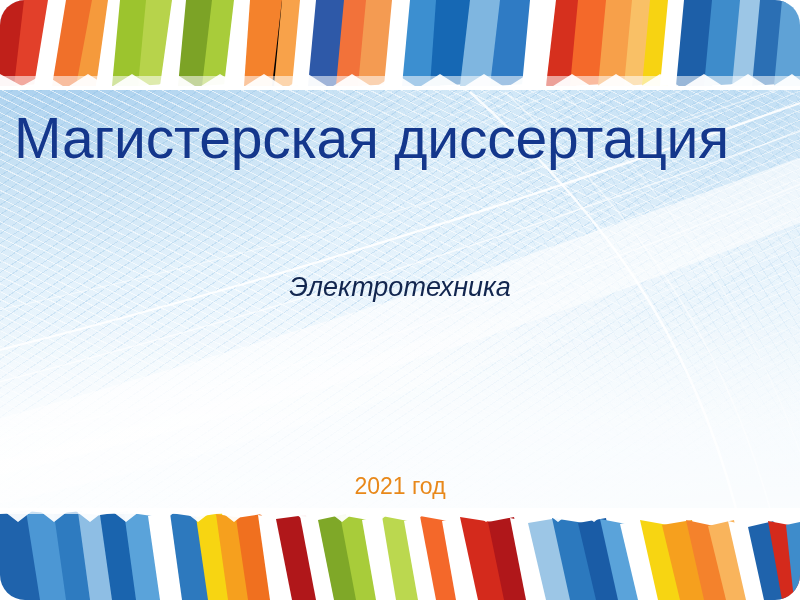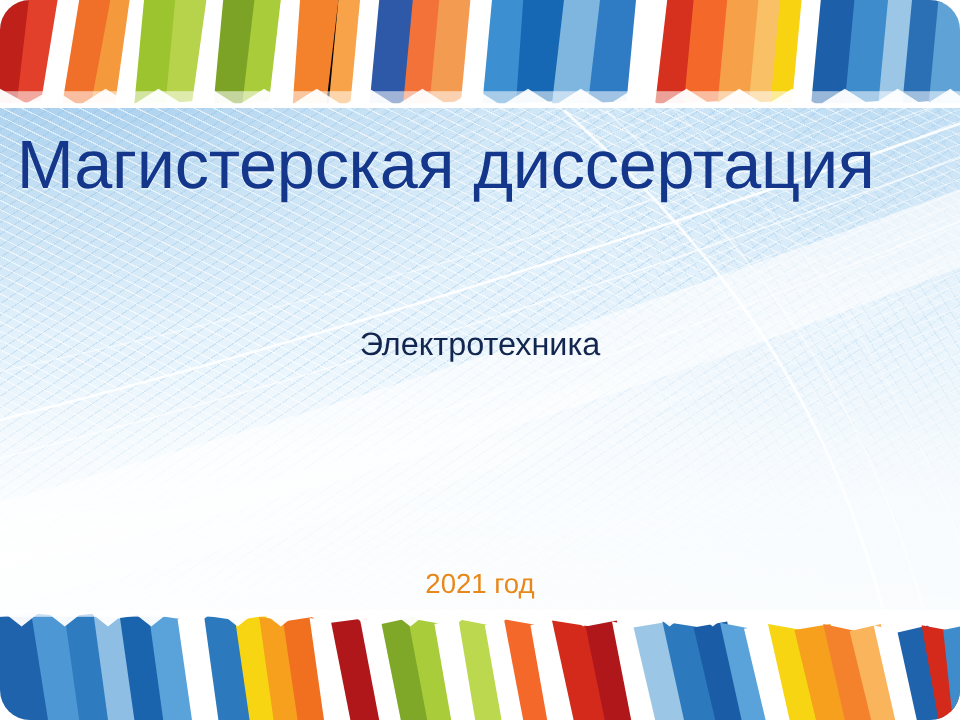--- a/index.html
+++ b/index.html
@@ -104,20 +104,21 @@
 
   .subtitle {
     position: absolute;
     left: 0;
     top: 273px;
     width: 800px;
     text-align: center;
     font-size: 27px;
     line-height: 1.1;
     color: #12264F;
+    font-style: italic;
   }
 
   .year {
     position: absolute;
     left: 0;
     top: 474px;
     width: 800px;
     text-align: center;
     font-size: 23px;
     line-height: 1.1;

